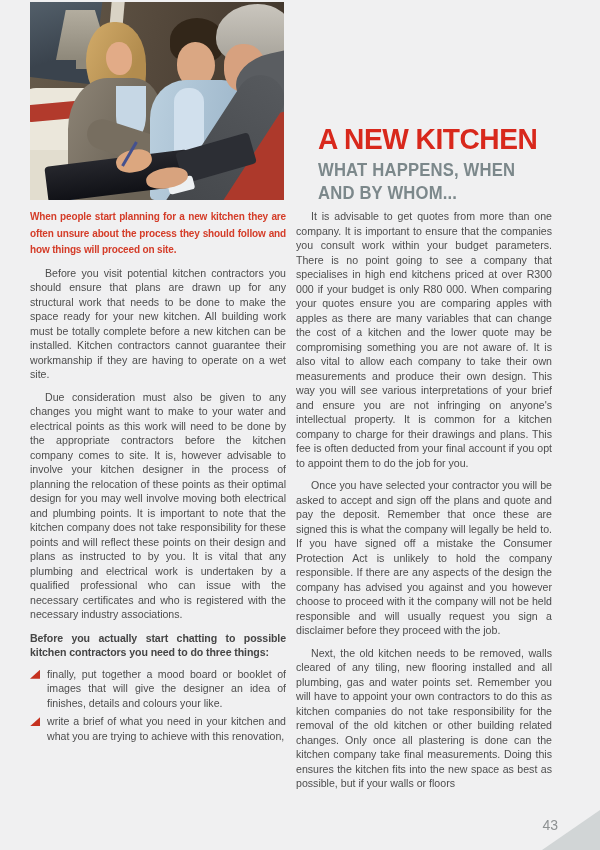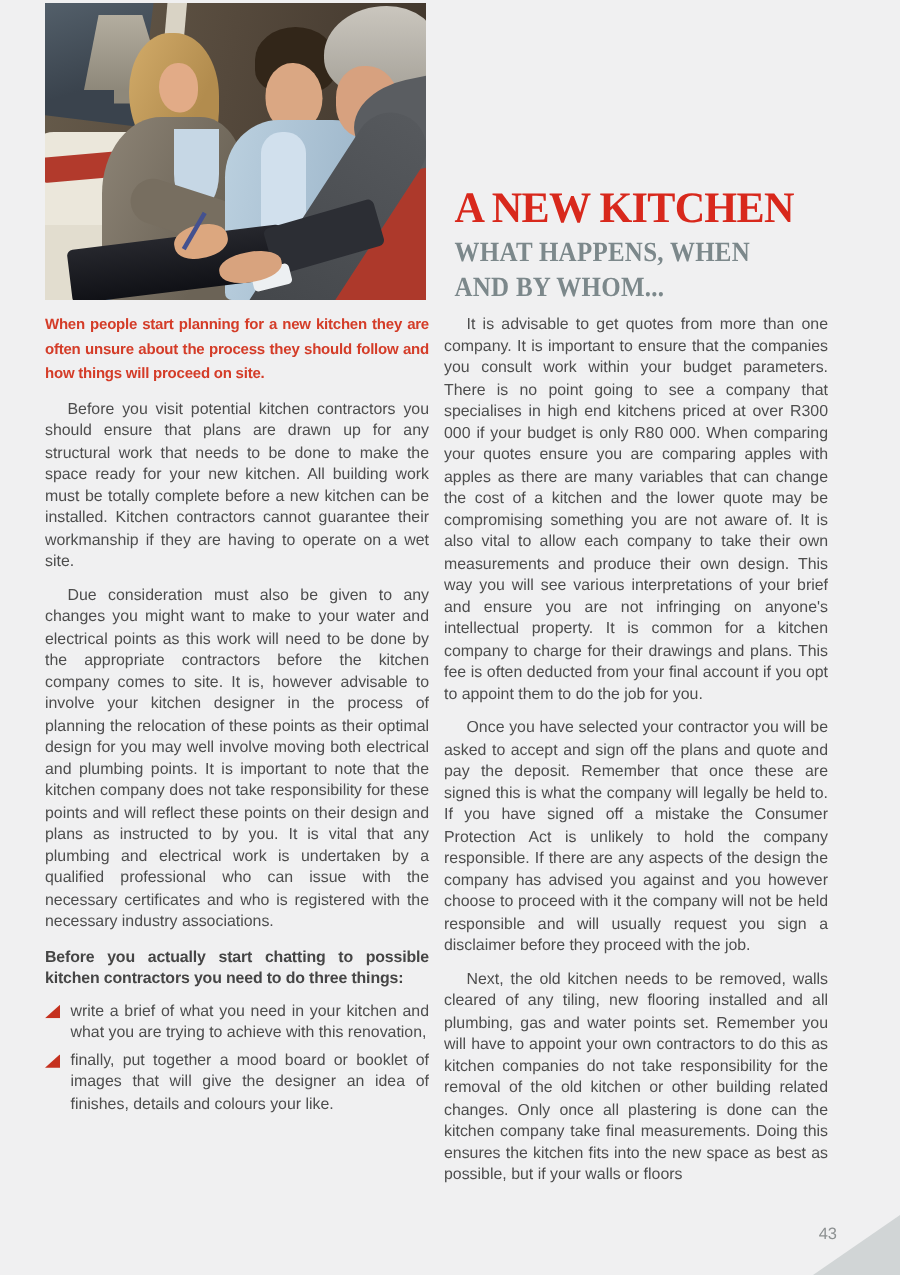--- a/index.html
+++ b/index.html
@@ -33,42 +33,42 @@
   .ph-oshoulder{left:206px;top:50px;width:88px;height:60px;background:#5a5d61;border-radius:46% 26% 10% 36%;transform:rotate(-12deg);}
   .ph-oarm{left:176px;top:64px;width:48px;height:160px;background:linear-gradient(#56595d,#44474b);transform:rotate(33deg);border-radius:24px 24px 0 0;}
   .ph-folder{left:16px;top:156px;width:144px;height:36px;background:linear-gradient(#26272d,#101116);transform:rotate(-7deg);border-radius:4px;}
   .ph-laptop{left:148px;top:140px;width:76px;height:32px;background:#2c2e34;transform:rotate(-16deg);border-radius:4px;}
   .ph-whands{left:86px;top:148px;width:36px;height:22px;background:#dca77f;border-radius:46%;transform:rotate(-12deg);}
   .ph-pen{left:98px;top:138px;width:3px;height:28px;background:#44518f;transform:rotate(30deg);}
   .ph-ocuff{left:138px;top:176px;width:26px;height:14px;background:#edf0f2;transform:rotate(-14deg);border-radius:3px;}
   .ph-ohand{left:116px;top:166px;width:42px;height:20px;background:#d8a37e;border-radius:46%;transform:rotate(-10deg);}
 
   
-  .header{position:absolute;left:303px;top:122px;width:262px;font-family:Liberation Serif, serif;}
+  .header{position:absolute;left:318px;top:122px;width:262px;}
   .title{font-size:29px;font-weight:bold;color:#d8281c;letter-spacing:-0.5px;line-height:34px;
          transform:scaleX(0.97);transform-origin:left top;white-space:nowrap;}
   .subtitle{font-size:18.5px;font-weight:bold;color:#7c888b;line-height:23px;letter-spacing:0.2px;
             transform:scaleX(0.9);transform-origin:left top;margin-top:2px;white-space:nowrap;}
 
   
   .col{position:absolute;top:209px;width:256px;font-size:10.6px;line-height:14.5px;color:#4d4d4d;
        text-align:justify;}
   .col-left{left:30px;}
   .col-right{left:296px;}
   .col p{margin:0 0 8px 0;}
   .indent{text-indent:15px;}
   .intro{color:#d43c28;font-weight:bold;font-size:10px;line-height:16.6px;letter-spacing:-0.15px;margin-bottom:7px !important;}
   .subhead{font-weight:bold;color:#454545;letter-spacing:-0.1px;margin:9px 0 7px 0 !important;}
   .bullets{margin:0;padding:0;list-style:none;}
   .bullets li{display:flex;gap:7px;margin-bottom:4px;}
   .tri{width:10px;height:9px;background:#c5311f;clip-path:polygon(100% 0,100% 100%,0 100%);flex:0 0 auto;margin-top:3px;}
   .btext{flex:1;text-align:justify;}
 
   
-  .pagenum{position:absolute;right:42px;top:817px;font-size:11px;color:#8d9192;}
+  .pagenum{position:absolute;right:42px;top:817px;font-size:14px;color:#8d9192;}
   .corner{position:absolute;right:0;bottom:0;width:58px;height:40px;background:#d1d5d6;
           clip-path:polygon(100% 0,100% 100%,0 100%);}
 </style>
 </head>
 <body>
 
 <div id="page">
 
   <div class="photo">
     <div class="ph-window"></div>
@@ -110,25 +110,25 @@
   </div>
 
   <div class="col col-left">
     <p class="intro">When people start planning for a new kitchen they are often unsure about the process they should follow and how things will proceed on site.</p>
     <p class="indent">Before you visit potential kitchen contractors you should ensure that plans are drawn up for any structural work that needs to be done to make the space ready for your new kitchen. All building work must be totally complete before a new kitchen can be installed. Kitchen contractors cannot guarantee their workmanship if they are having to operate on a wet site.</p>
     <p class="indent">Due consideration must also be given to any changes you might want to make to your water and electrical points as this work will need to be done by the appropriate contractors before the kitchen company comes to site. It is, however advisable to involve your kitchen designer in the process of planning the relocation of these points as their optimal design for you may well involve moving both electrical and plumbing points. It is important to note that the kitchen company does not take responsibility for these points and will reflect these points on their design and plans as instructed to by you. It is vital that any plumbing and electrical work is undertaken by a qualified professional who can issue with the necessary certificates and who is registered with the necessary industry associations.</p>
     <p class="subhead">Before you actually start chatting to possible kitchen contractors you need to do three things:</p>
     <ul class="bullets">
       <li>
         <span class="tri"></span>
-        <span class="btext">write a brief of what you need in your kitchen and what you are trying to achieve with this renovation,</span>
+        <span class="btext">finally, put together a mood board or booklet of images that will give the designer an idea of finishes, details and colours your like.</span>
       </li>
       <li>
         <span class="tri"></span>
-        <span class="btext">finally, put together a mood board or booklet of images that will give the designer an idea of finishes, details and colours your like.</span>
+        <span class="btext">write a brief of what you need in your kitchen and what you are trying to achieve with this renovation,</span>
       </li>
     </ul>
   </div>
 
   <div class="col col-right">
     <p class="indent">It is advisable to get quotes from more than one company. It is important to ensure that the companies you consult work within your budget parameters. There is no point going to see a company that specialises in high end kitchens priced at over R300 000 if your budget is only R80 000. When comparing your quotes ensure you are comparing apples with apples as there are many variables that can change the cost of a kitchen and the lower quote may be compromising something you are not aware of. It is also vital to allow each company to take their own measurements and produce their own design. This way you will see various interpretations of your brief and ensure you are not infringing on anyone's intellectual property. It is common for a kitchen company to charge for their drawings and plans. This fee is often deducted from your final account if you opt to appoint them to do the job for you.</p>
     <p class="indent">Once you have selected your contractor you will be asked to accept and sign off the plans and quote and pay the deposit. Remember that once these are signed this is what the company will legally be held to. If you have signed off a mistake the Consumer Protection Act is unlikely to hold the company responsible. If there are any aspects of the design the company has advised you against and you however choose to proceed with it the company will not be held responsible and will usually request you sign a disclaimer before they proceed with the job.</p>
     <p class="indent">Next, the old kitchen needs to be removed, walls cleared of any tiling, new flooring installed and all plumbing, gas and water points set. Remember you will have to appoint your own contractors to do this as kitchen companies do not take responsibility for the removal of the old kitchen or other building related changes. Only once all plastering is done can the kitchen company take final measurements. Doing this ensures the kitchen fits into the new space as best as possible, but if your walls or floors</p>
   </div>
 

